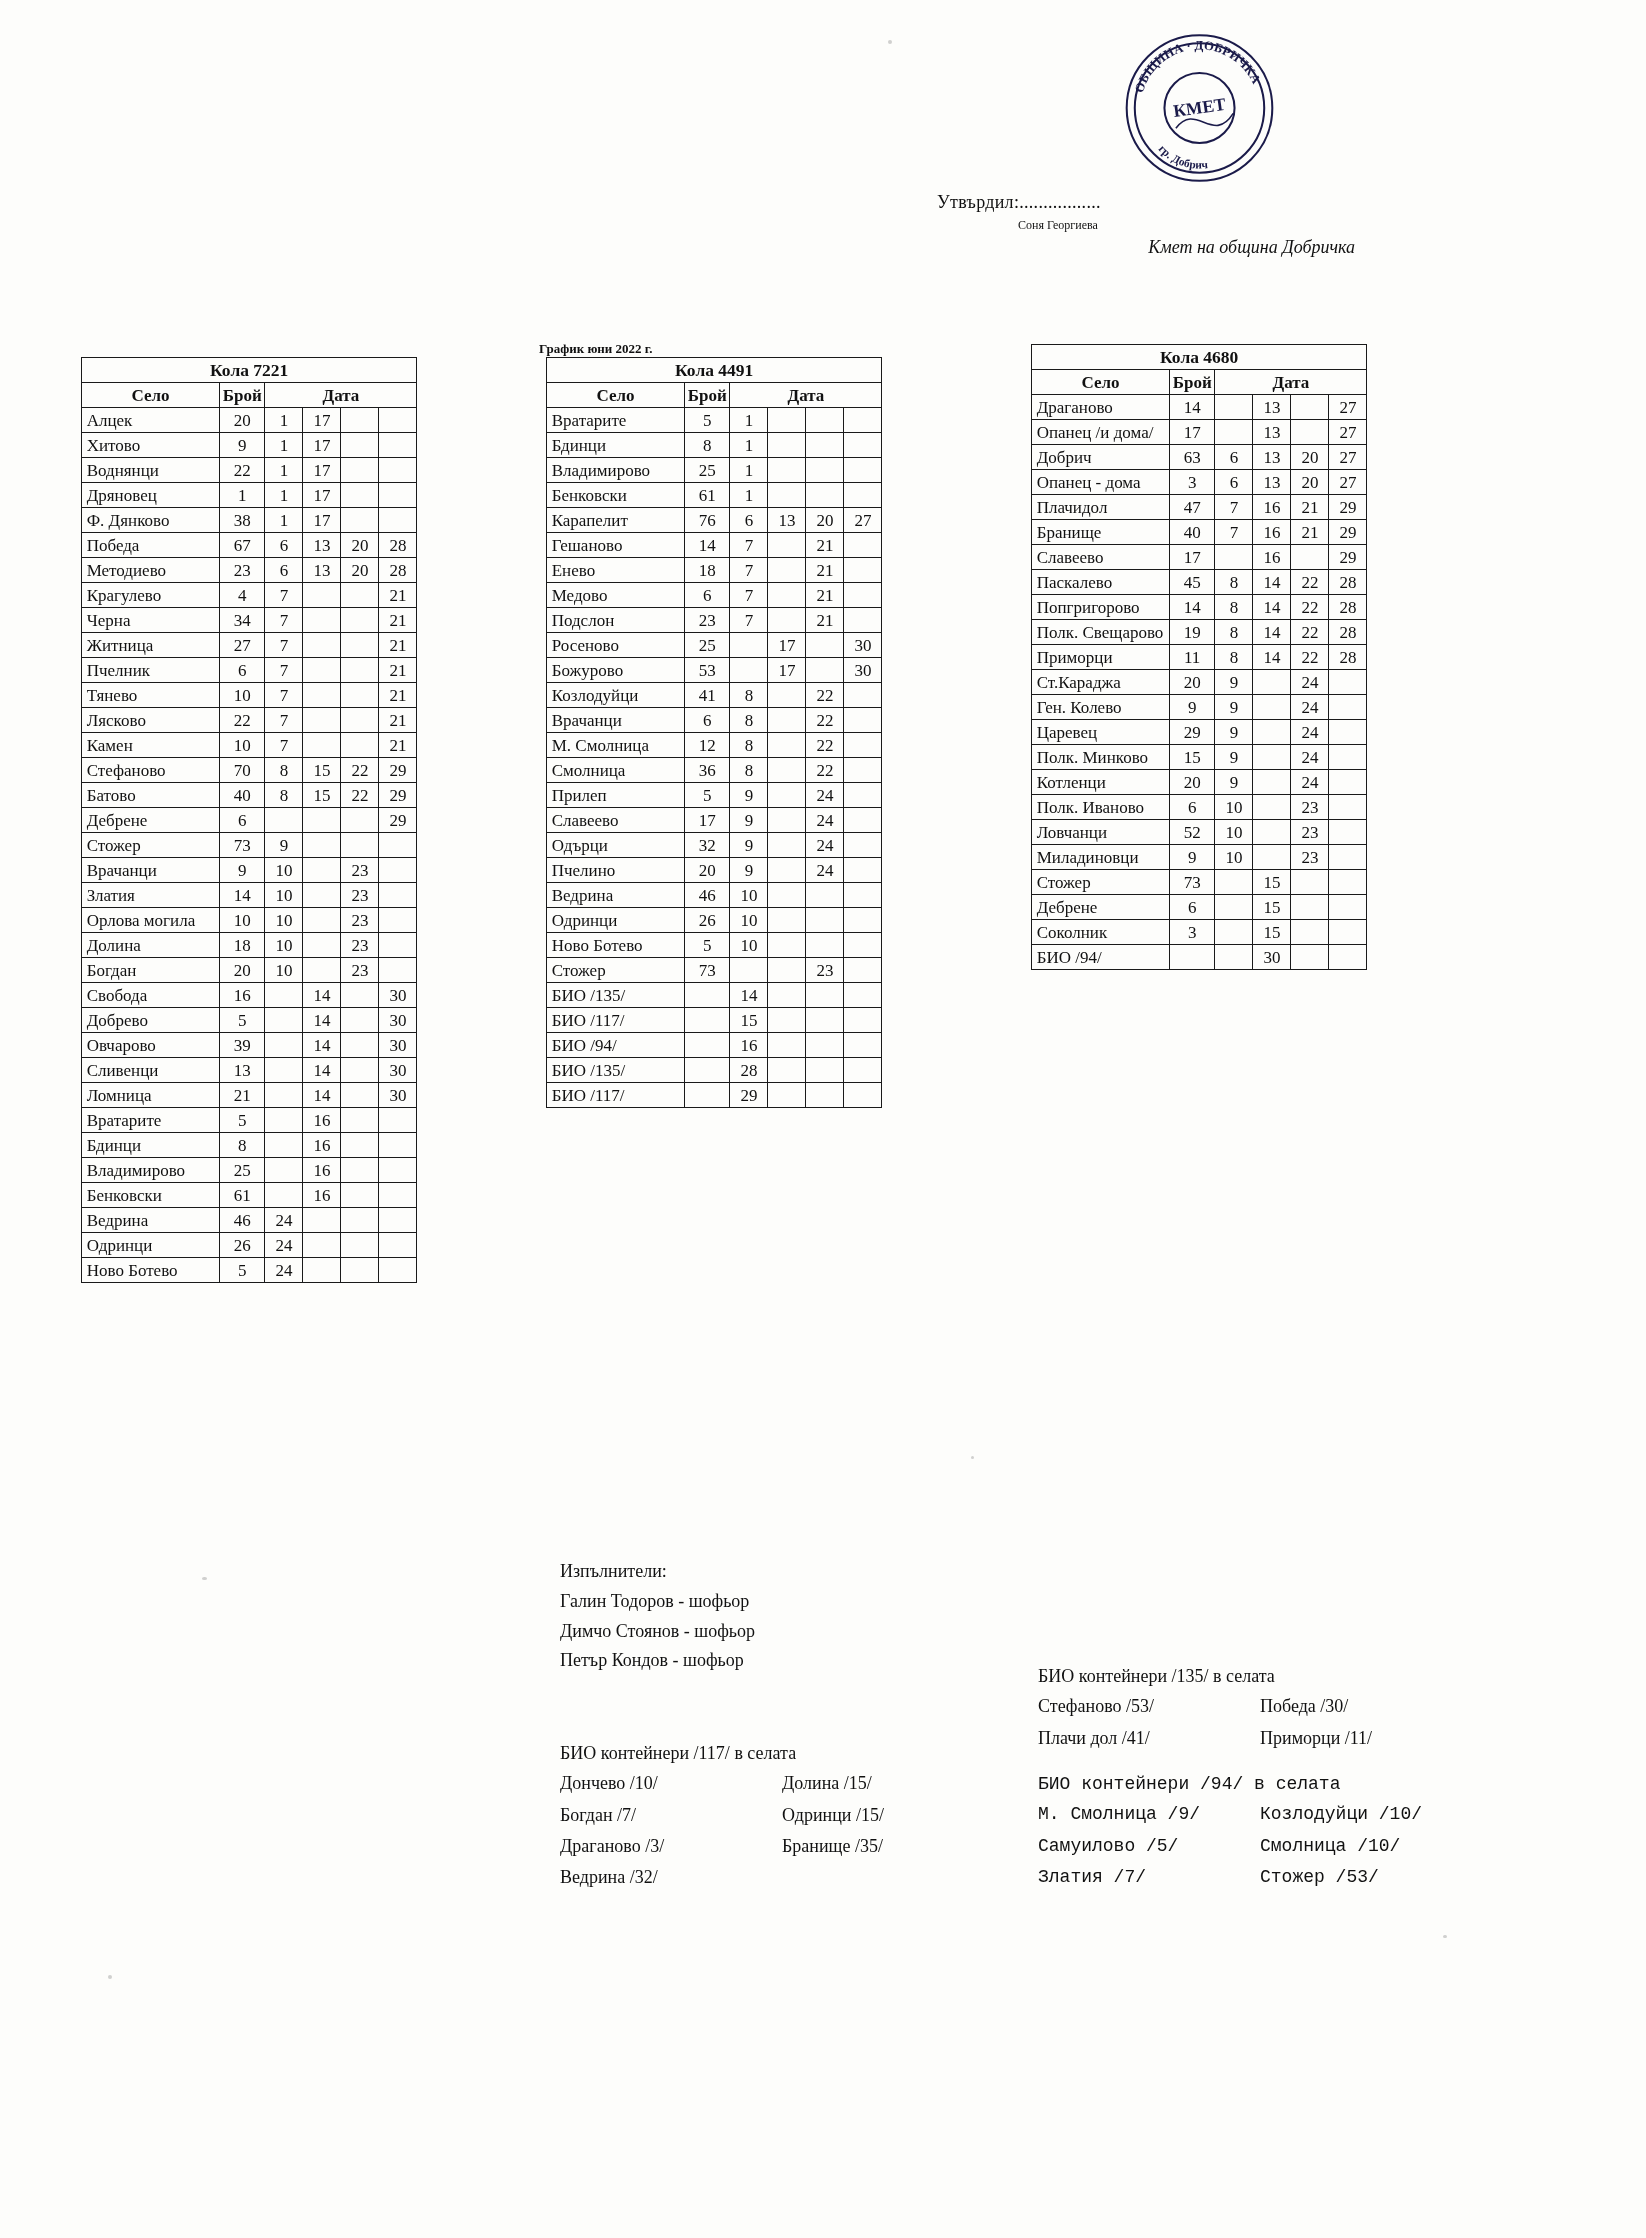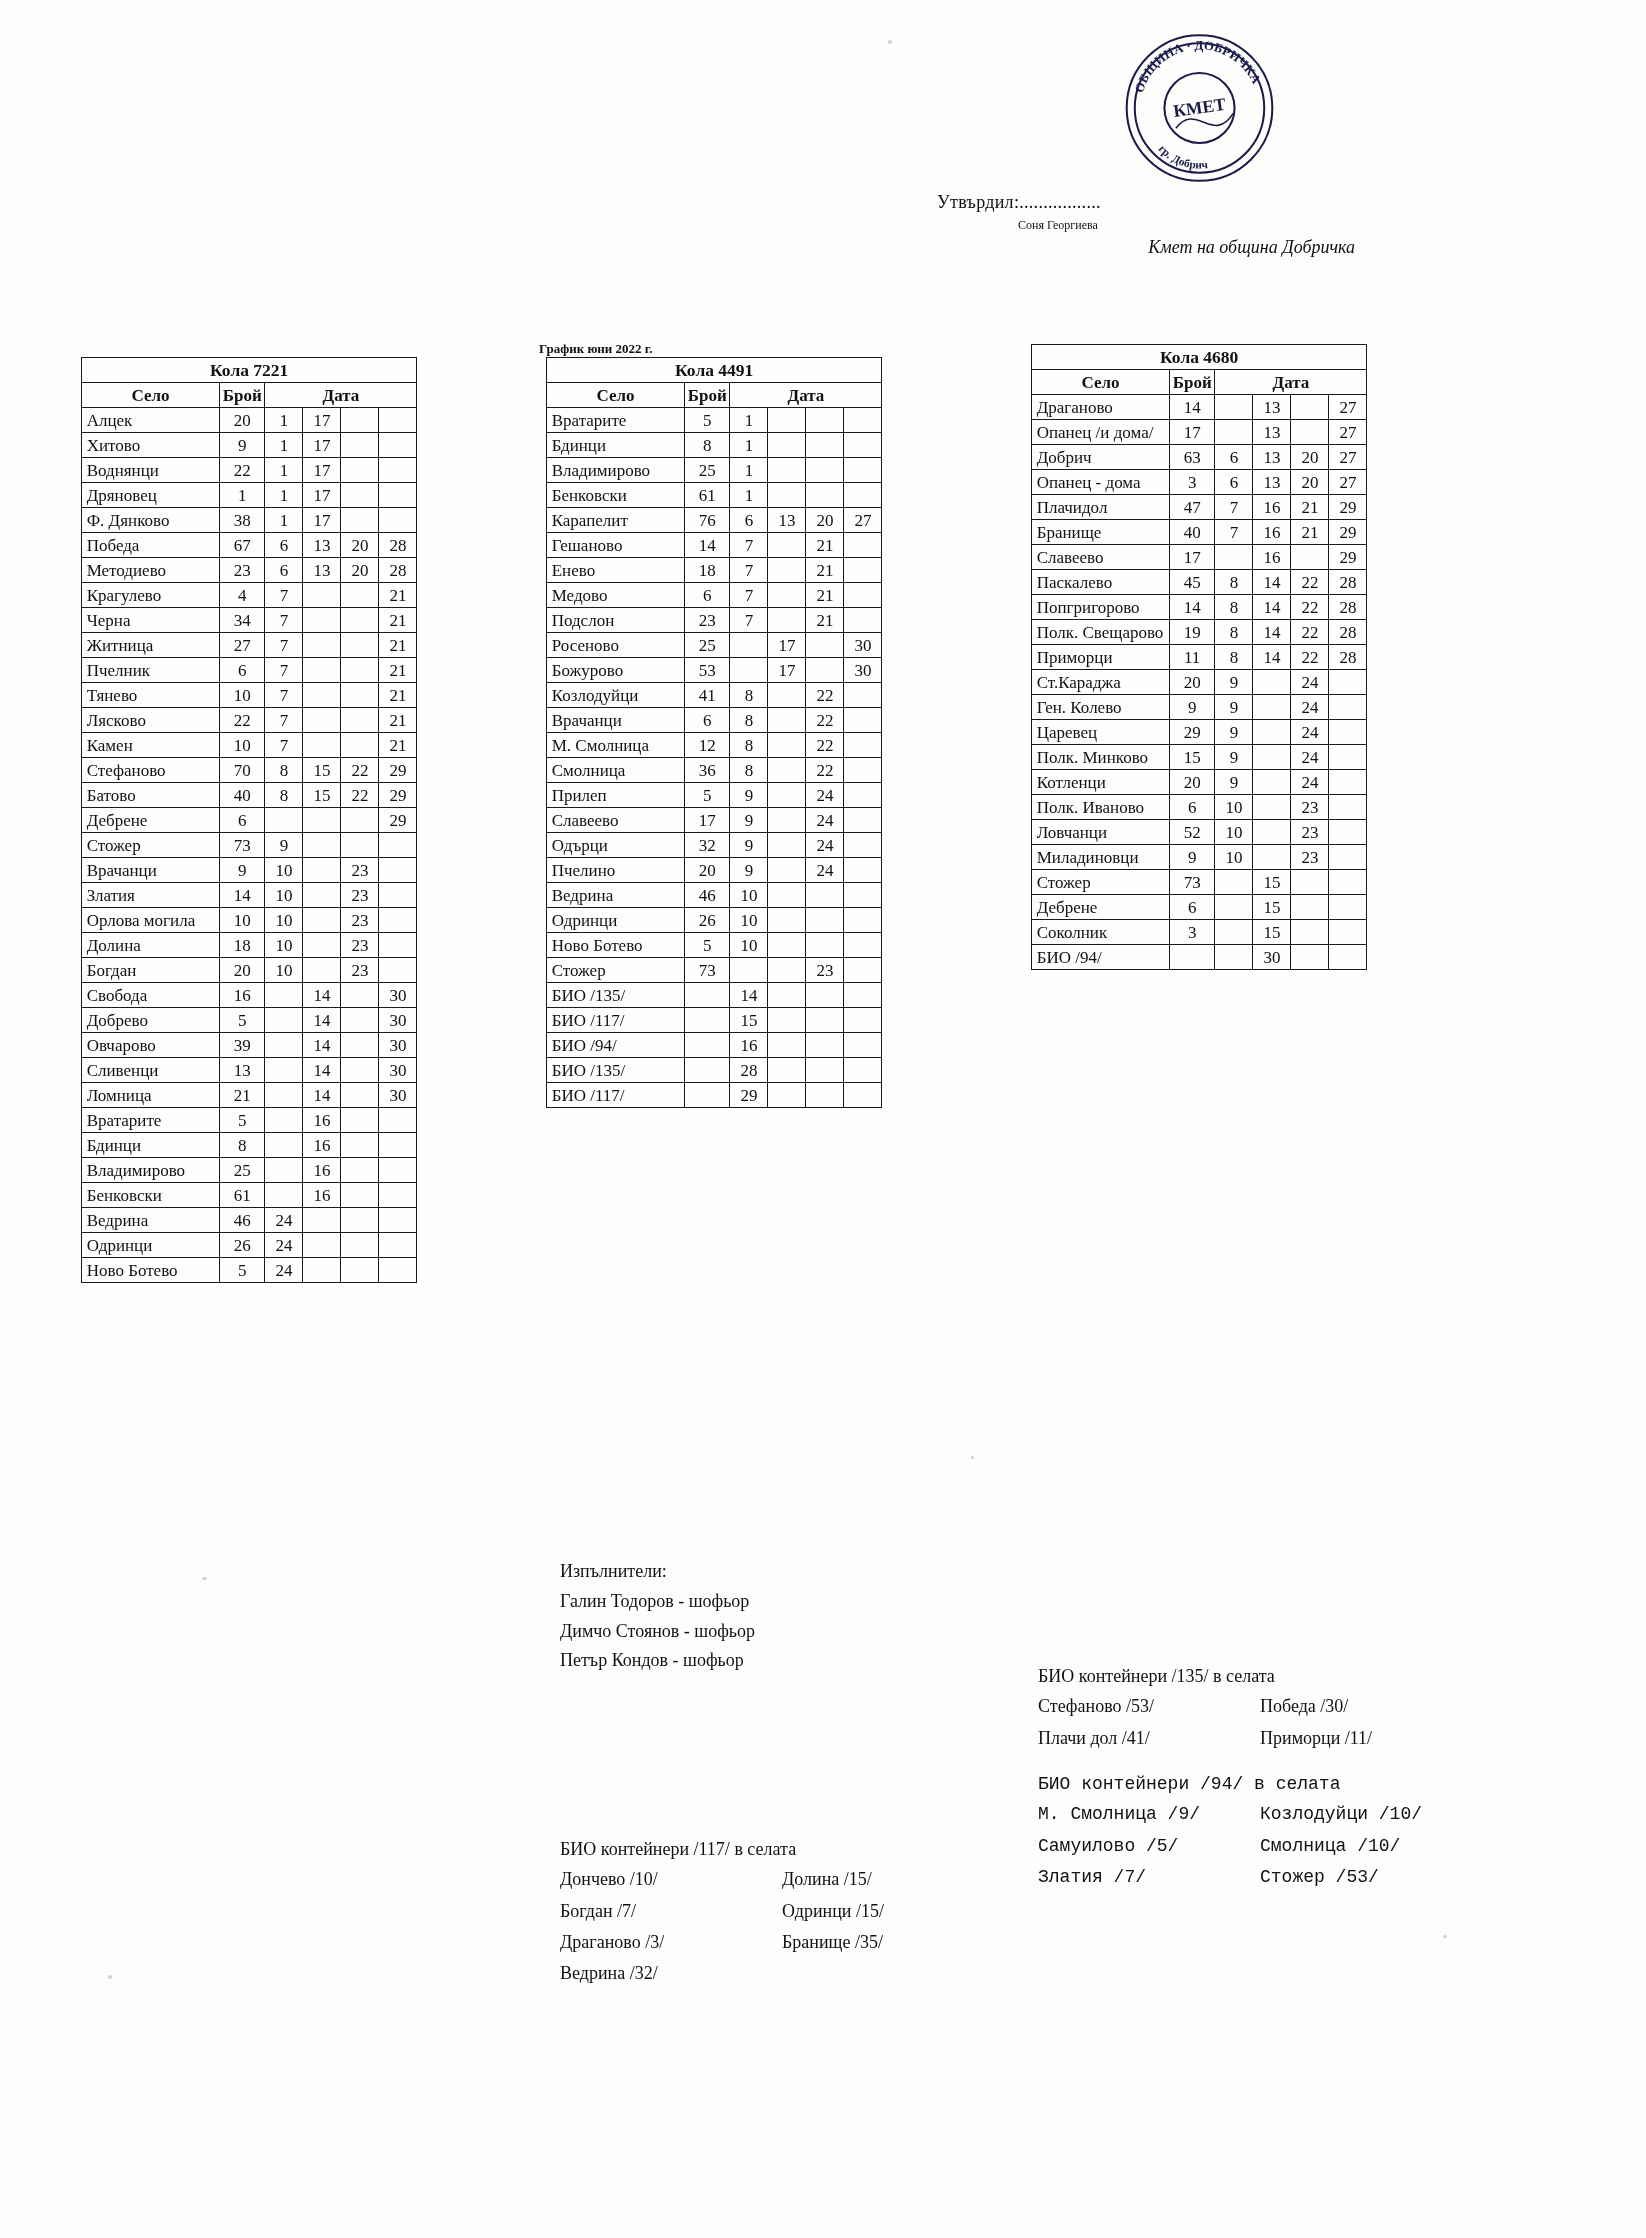--- a/index.html
+++ b/index.html
@@ -111,21 +111,21 @@
     font-family: "Liberation Serif", serif;
   }
   .blk .hd { margin-bottom: 1.3px; }
   .blk .row { white-space: nowrap; }
   .two-col {
     display: grid;
     grid-template-columns: 222px 222px;
     row-gap: 2px;
   }
   .execs { left: 560px; top: 1557px; }
-  .bio117 { left: 560px; top: 1835px; }
+  .bio117 { left: 560px; top: 1739px; }
   .bio135 { left: 1038px; top: 1662px; }
   .bio94  { left: 1038px; top: 1770px; font-family: Liberation Mono, monospace; }
 
   .speck {
     position: absolute;
     background: #9a9a9a;
     border-radius: 50%;
     opacity: .45;
   }
 </style>

